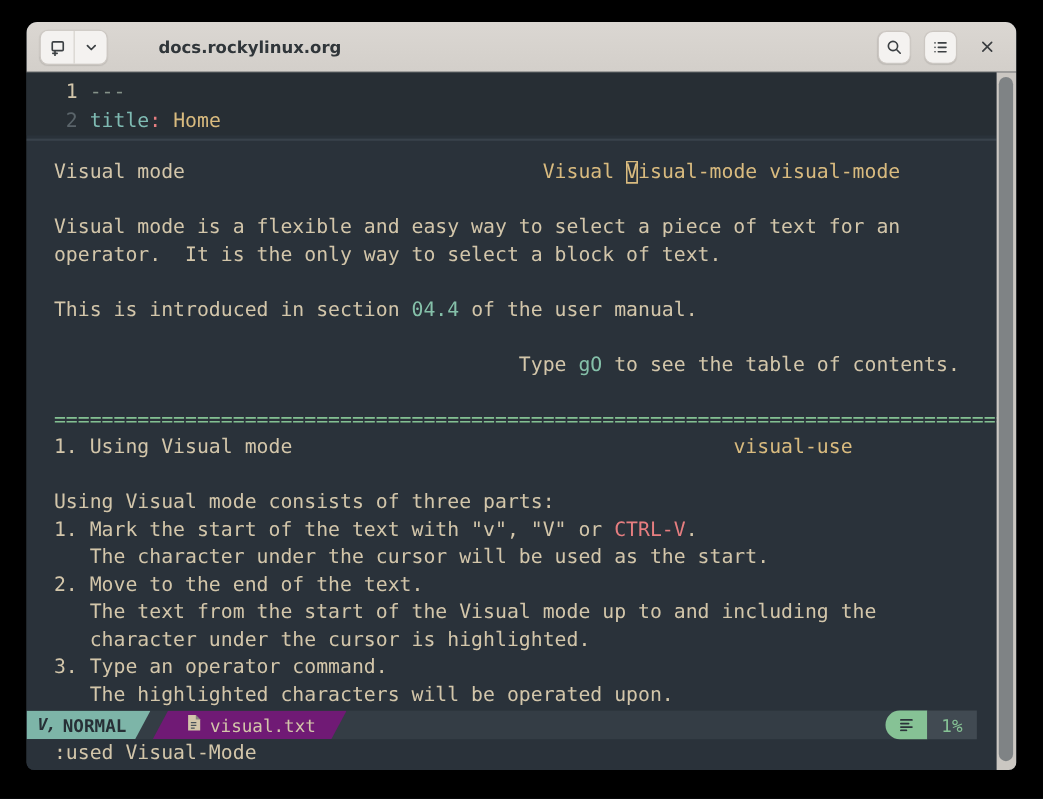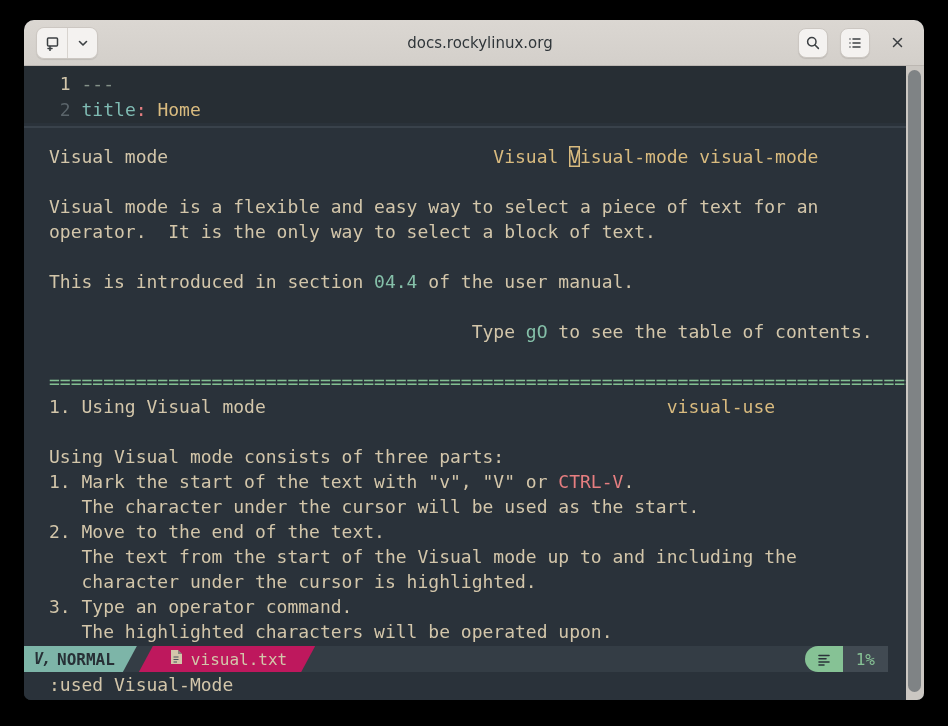--- a/index.html
+++ b/index.html
@@ -4,22 +4,22 @@
 <style>
   html,body{margin:0;padding:0;background:#000;width:948px;height:726px;overflow:hidden;}
   *{box-sizing:border-box;}
   .window{position:absolute;left:24px;top:20px;width:900px;height:680px;
     border-radius:10px 10px 7px 7px;overflow:hidden;background:var(--c-bg,#2a323a);
     box-shadow:0 2px 14px rgba(0,0,0,.6);}
   
   .titlebar{position:relative;height:46px;background:linear-gradient(#dbd7d2,#d3cfca);
     border-bottom:1px solid #bcb7b2;display:flex;align-items:center;padding:0 12px;
     font-family:"DejaVu Sans","Liberation Sans",sans-serif;}
-  .tb-title{position:absolute;left:120px;right:108px;text-align:center;
-    font-weight:normal;font-size:15px;color:#30363a;pointer-events:none;}
+  .tb-title{position:absolute;left:120px;right:108px;
+    font-weight:bold;font-size:15px;color:#30363a;pointer-events:none;}
   .tb-group{display:flex;border:1px solid #ccc7c2;border-radius:8px;overflow:hidden;
     box-shadow:0 1px 1px rgba(0,0,0,.1);}
   .tb-btn{width:30px;height:30px;background:#f4f2f0;display:grid;place-items:center;border:none;padding:0;cursor:pointer;}
   .tb-group .tb-btn+.tb-btn{border-left:1px solid #d8d4cf;}
   .tb-btn.round{border:1px solid #ccc7c2;border-radius:8px;box-shadow:0 1px 1px rgba(0,0,0,.1);}
   .tb-btn.flat{background:transparent;border:none;box-shadow:none;}
   .tb-right{margin-left:auto;display:flex;align-items:center;gap:12px;z-index:1;}
   .tb-btn svg{display:block;}
   
   .term{position:absolute;top:46px;left:0;right:18px;bottom:0;background:var(--c-bg,#2a323a);
@@ -32,21 +32,21 @@
   .help .trow{height:25px;line-height:25px;}
   .cursor-cell{box-shadow:inset 0 0 0 1.5px var(--c-yellow,#d9bb7f);}
   
   .statusline{position:absolute;left:0;right:18px;bottom:28px;height:26px;display:flex;
     align-items:stretch;background:#343d45;font-family:"DejaVu Sans Mono","Liberation Mono",monospace;}
   .seg{display:flex;align-items:center;}
   .seg-mode{gap:7px;background:var(--c-mode_teal,#7db5a8);color:#273036;font-weight:bold;
     font-size:16px;padding:0 22px 0 10px;
     clip-path:polygon(0 0,100% 0,calc(100% - 14px) 100%,0 100%);}
   .vim-glyph{font-weight:900;font-size:15px;font-style:italic;letter-spacing:-1px;}
-  .seg-file{gap:8px;background:#be185d;color:var(--c-fg,#d3c6aa);font-size:16px;
+  .seg-file{gap:8px;background:#701a75;color:var(--c-fg,#d3c6aa);font-size:16px;
     padding:0 28px 0 30px;margin-left:2px;
     clip-path:polygon(14px 0,100% 0,calc(100% - 14px) 100%,0 100%);}
   .sl-spacer{flex:1;}
   .pct-pill{width:38px;background:var(--c-pill_green,#86c295);border-radius:13px 0 0 13px;
     display:grid;place-items:center;}
   .seg-pct{background:#414a52;color:var(--c-pill_green,#86c295);font-size:16px;padding:0 13px;}
   
   .cmdline{position:absolute;left:0;right:18px;bottom:0;height:28px;line-height:26px;
     padding-left:25px;font-family:"DejaVu Sans Mono","Liberation Mono",monospace;
     font-size:18px;color:var(--c-fg,#d3c6aa);white-space:pre;}

